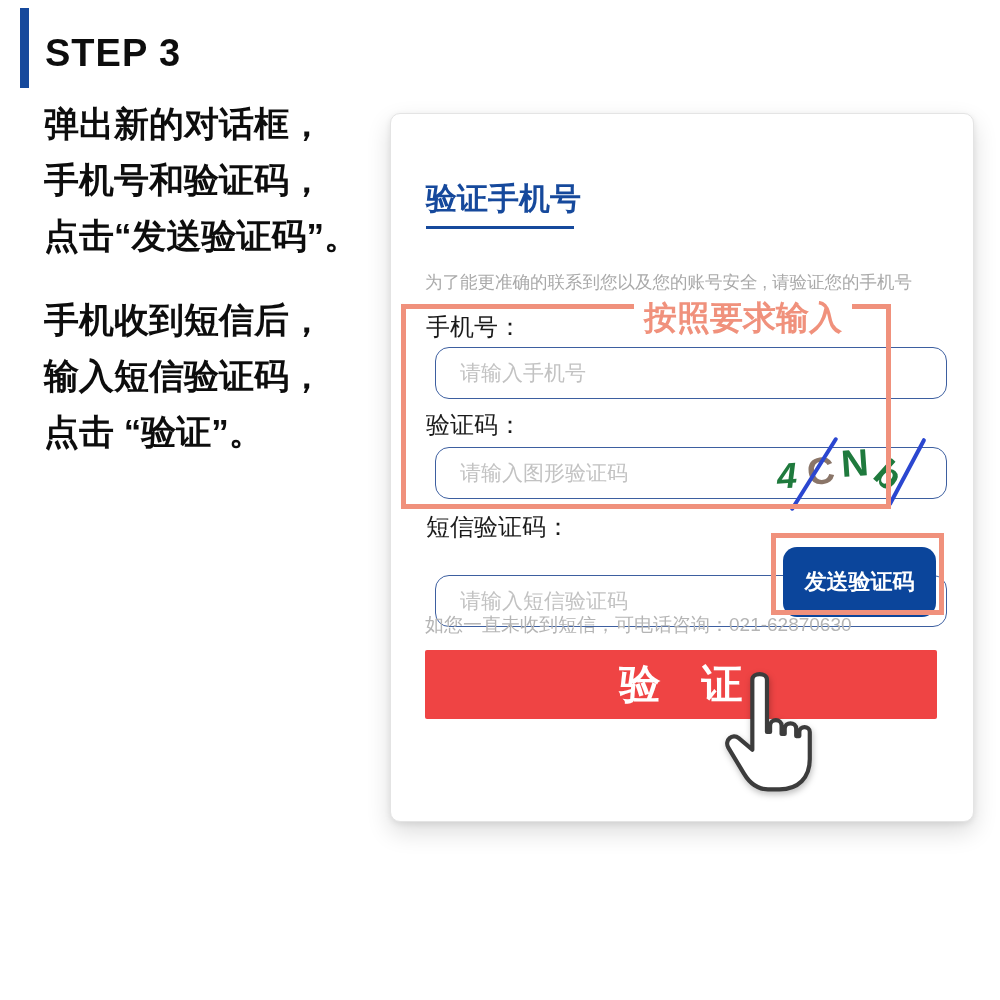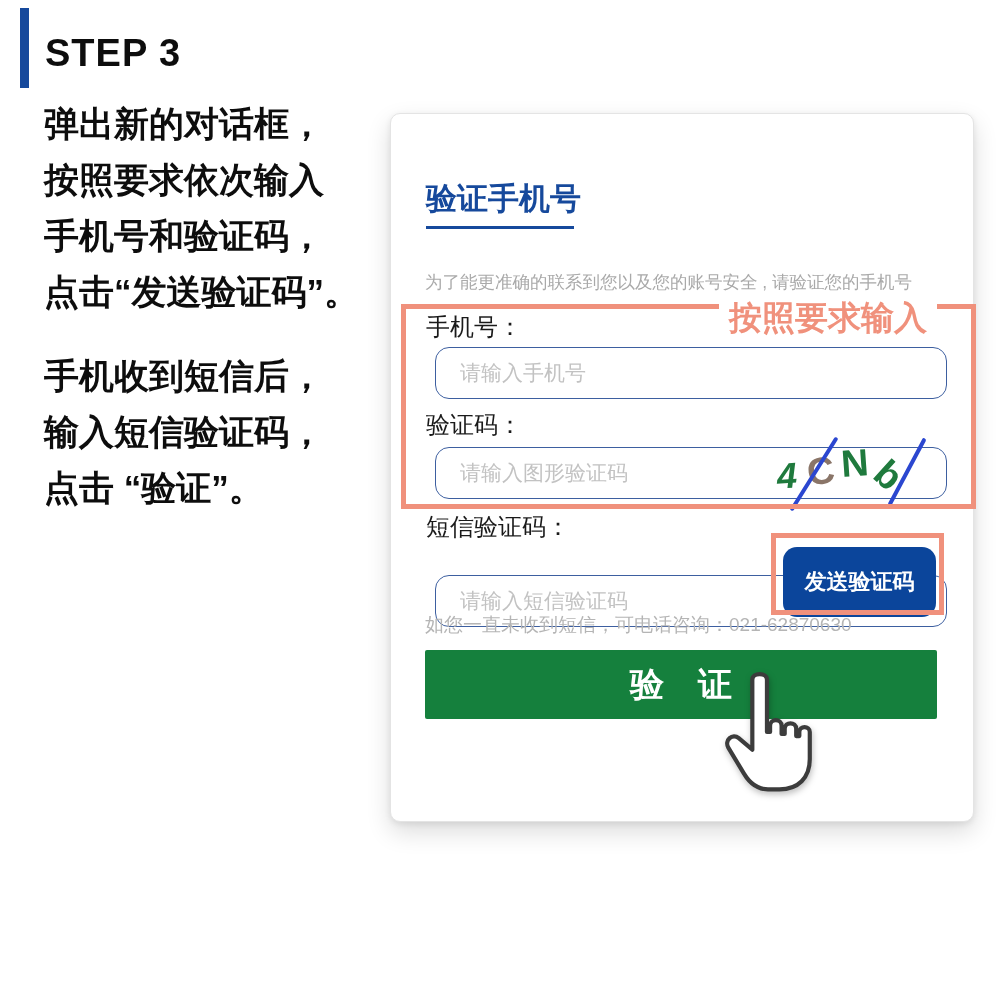--- a/index.html
+++ b/index.html
@@ -19,21 +19,21 @@
 
   
   .dialog { position:absolute; left:390px; top:113px; width:584px; height:709px;
     background:#fff; border:1px solid #e4e4e4; border-radius:10px;
     box-shadow:0 10px 24px rgba(0,0,0,.14), 0 2px 6px rgba(0,0,0,.08); }
   .dialog-title { position:absolute; left:35px; top:64px; font-size:31px; font-weight:700; color:#16499C; }
   .title-underline { position:absolute; left:35px; top:112px; width:148px; height:3px; background:#16499C; }
   .dialog-subtitle { position:absolute; left:34px; top:156px; font-size:17.5px; color:#A9A9A9; white-space:nowrap; }
 
   .hl-box { position:absolute; border:5px solid #F0917C; z-index:3; pointer-events:none; }
-  .hl-box-1 { left:10px; top:190px; width:575px; height:205px; }
+  .hl-box-1 { left:10px; top:190px; width:490px; height:205px; }
   .hl-box-2 { left:380px; top:419px; width:173px; height:82px; }
   .hl-label { position:absolute; top:-11px; right:34px; background:#fff; padding:0 10px;
     font-size:33px; font-weight:700; color:#F0917C; line-height:40px; white-space:nowrap; }
 
   .field-label { position:absolute; left:35px; font-size:24px; color:#1a1a1a;text-align:right; }
   .label-phone { top:197px; }
   .label-captcha { top:295px; }
   .label-sms { top:397px; }
 
   .field-input { position:absolute; left:44px; width:512px; height:52px; background:#fff;
@@ -53,39 +53,38 @@
   .cp4 { left:102px; top:8px; font-size:38px; color:#1F7A3D; transform:rotate(42deg); }
   .cp-line { position:absolute; height:4px; background:#2B47D0; border-radius:2px; }
   .cpl1 { left:-4px; top:24px; width:86px; transform:rotate(-58deg); }
   .cpl2 { left:94px; top:22px; width:76px; transform:rotate(-62deg); }
 
   .send-btn { position:absolute; left:392px; top:433px; width:153px; height:70px; background:#0B459B;
     color:#fff; font-size:22px; font-weight:700; border:none; border-radius:14px; cursor:pointer;
     font-family:"Liberation Sans","DejaVu Sans",sans-serif; z-index:2; }
   .help-text { position:absolute; left:34px; top:498px; font-size:19px; color:#B5B5B5; white-space:nowrap; }
 
-  .verify-btn { position:absolute; left:34px; top:536px; width:512px; height:69px; background:#15803d;
-    color:#fff; font-size:34px; font-weight:700; border:none; border-radius:2px; cursor:pointer;
+  .verify-btn { position:absolute; left:34px; top:536px; width:512px; height:69px; background:#ef4444;
+    color:#fff; font-size:41px; font-weight:700; border:none; border-radius:2px; cursor:pointer;
     font-family:"Liberation Sans","DejaVu Sans",sans-serif; z-index:1; }
 
   .hand-cursor { position:absolute; left:330px; top:556px; width:94px; height:128px; z-index:6;
     filter:drop-shadow(1px 3px 3px rgba(0,0,0,.25)); }
 </style>
 </head>
 <body>
 
 <div class="page">
 
   <div class="accent-bar"></div>
   <h1 class="step-title">STEP 3</h1>
 
   <div class="instructions">
     <p class="para">
       <span>弹出新的对话框，</span>
-      <span>按照要求依次输入</span>
       <span>手机号和验证码，</span>
       <span>点击“发送验证码”。</span>
     </p>
     <p class="para">
       <span>手机收到短信后，</span>
       <span>输入短信验证码，</span>
       <span>点击 “验证”。</span>
     </p>
   </div>
 

